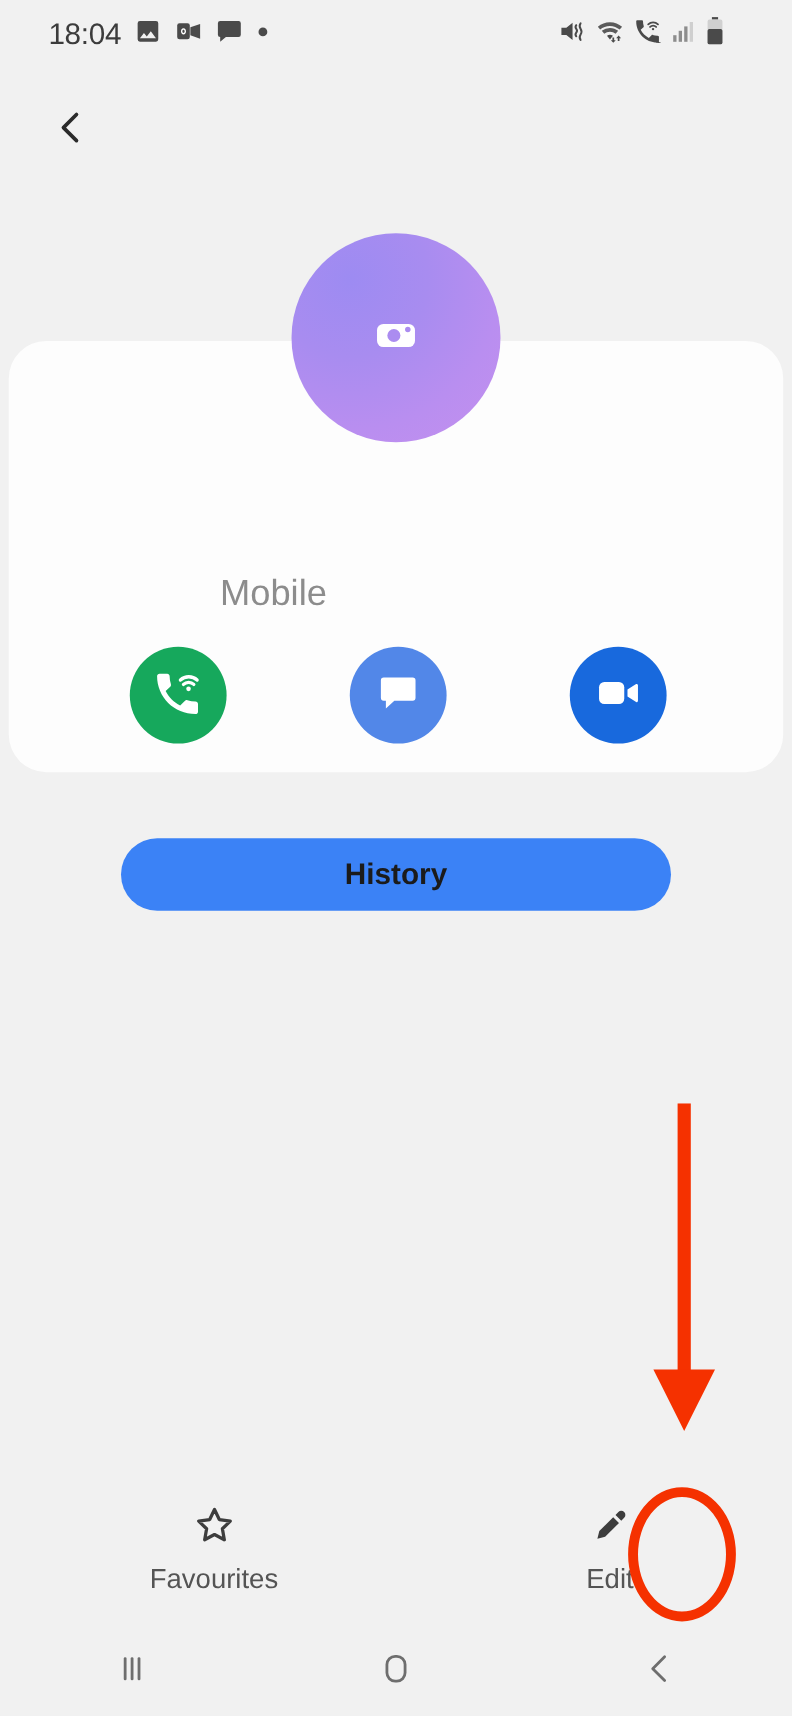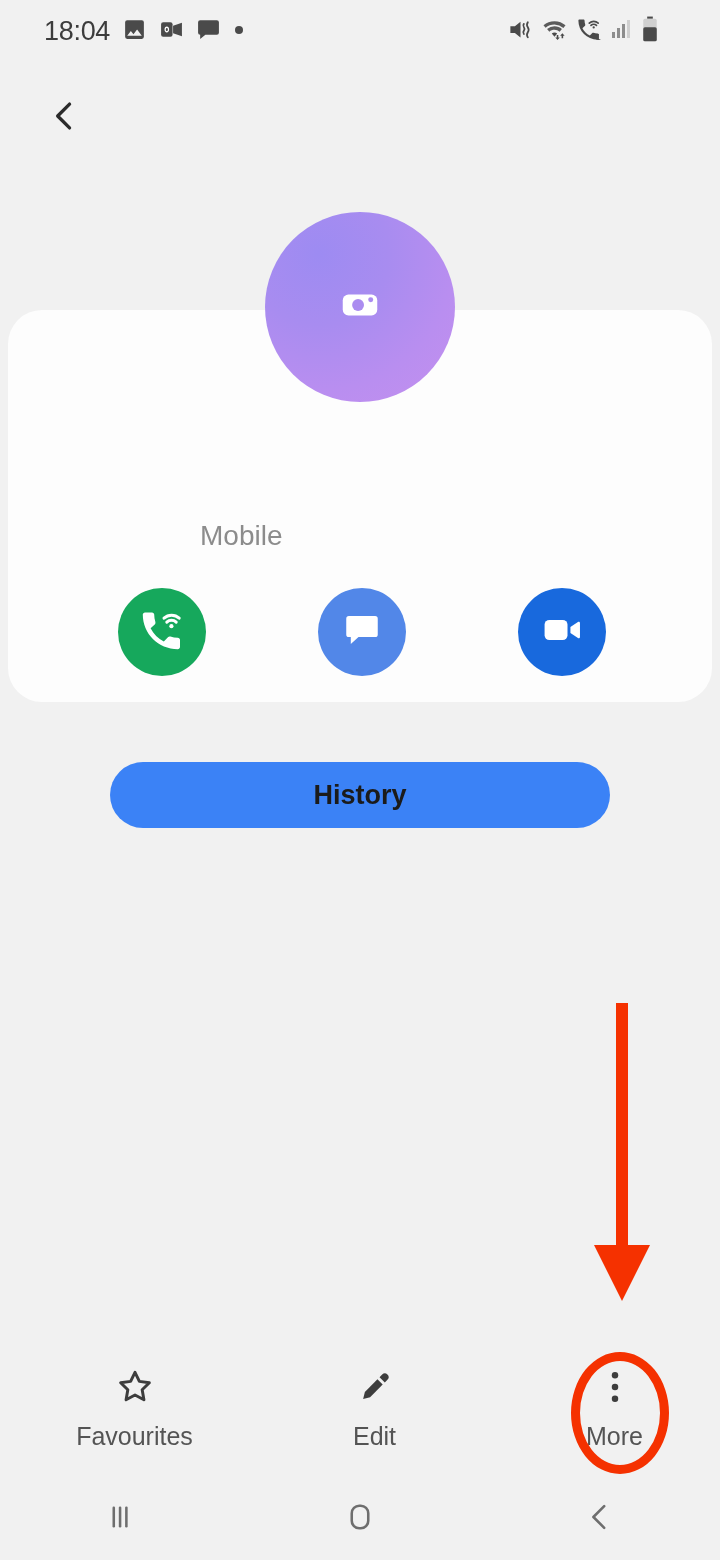--- a/index.html
+++ b/index.html
@@ -43,21 +43,21 @@
   }
 
   
   .contact-card {
     position:absolute; left:8px; top:310px; width:704px; height:392px;
     background:#fdfdfd; border-radius:34px;
     z-index:2;
   }
   .label-mobile {
     position:absolute; left:200px; top:520px;
-    font-size:28px; color:#8c8c8c; z-index:6;text-align:right;
+    font-size:33px; color:#8c8c8c; z-index:6;text-align:right;
   }
   .action-row {
     position:absolute; left:8px; top:588px; width:704px; height:88px; z-index:6;
   }
   .act-btn {
     position:absolute; top:0; width:88px; height:88px; border-radius:50%;
     display:flex; align-items:center; justify-content:center;
   }
   .act-call { left:110px; background:#16a85c; }
   .act-msg  { left:310px; background:#5287e8; }
@@ -248,30 +248,20 @@
     <span class="bb-icon">
       <svg width="42" height="42" viewBox="0 0 24 24">
         <path fill="#3d3d3d" d="M19.1 4.9a2.1 2.1 0 0 1 0 3L17.6 9.4 14.6 6.4l1.5-1.5a2.1 2.1 0 0 1 3 0z"></path>
         <path fill="#3d3d3d" d="M13.4 7.6l3 3-7.2 7.2-4 1 1-4z"></path>
       </svg>
     </span>
     <span class="bb-label">Edit</span>
   </div>
 
 
-  <div class="bb-item">
-    <span class="bb-icon">
-      <svg width="42" height="42" viewBox="0 0 24 24">
-        <circle cx="12" cy="5.3" r="1.85" fill="#3d3d3d"></circle>
-        <circle cx="12" cy="12" r="1.85" fill="#3d3d3d"></circle>
-        <circle cx="12" cy="18.7" r="1.85" fill="#3d3d3d"></circle>
-      </svg>
-    </span>
-    <span class="bb-label">More</span>
-  </div>
 </div>
 
 <div class="nav-bar">
   <div class="nav-item">
     <span>
       <svg width="36" height="36" viewBox="0 0 24 24">
         <rect x="7" y="5" width="1.7" height="14" rx="0.8" fill="#6e6e6e"></rect>
         <rect x="11.2" y="5" width="1.7" height="14" rx="0.8" fill="#6e6e6e"></rect>
         <rect x="15.4" y="5" width="1.7" height="14" rx="0.8" fill="#6e6e6e"></rect>
       </svg>

